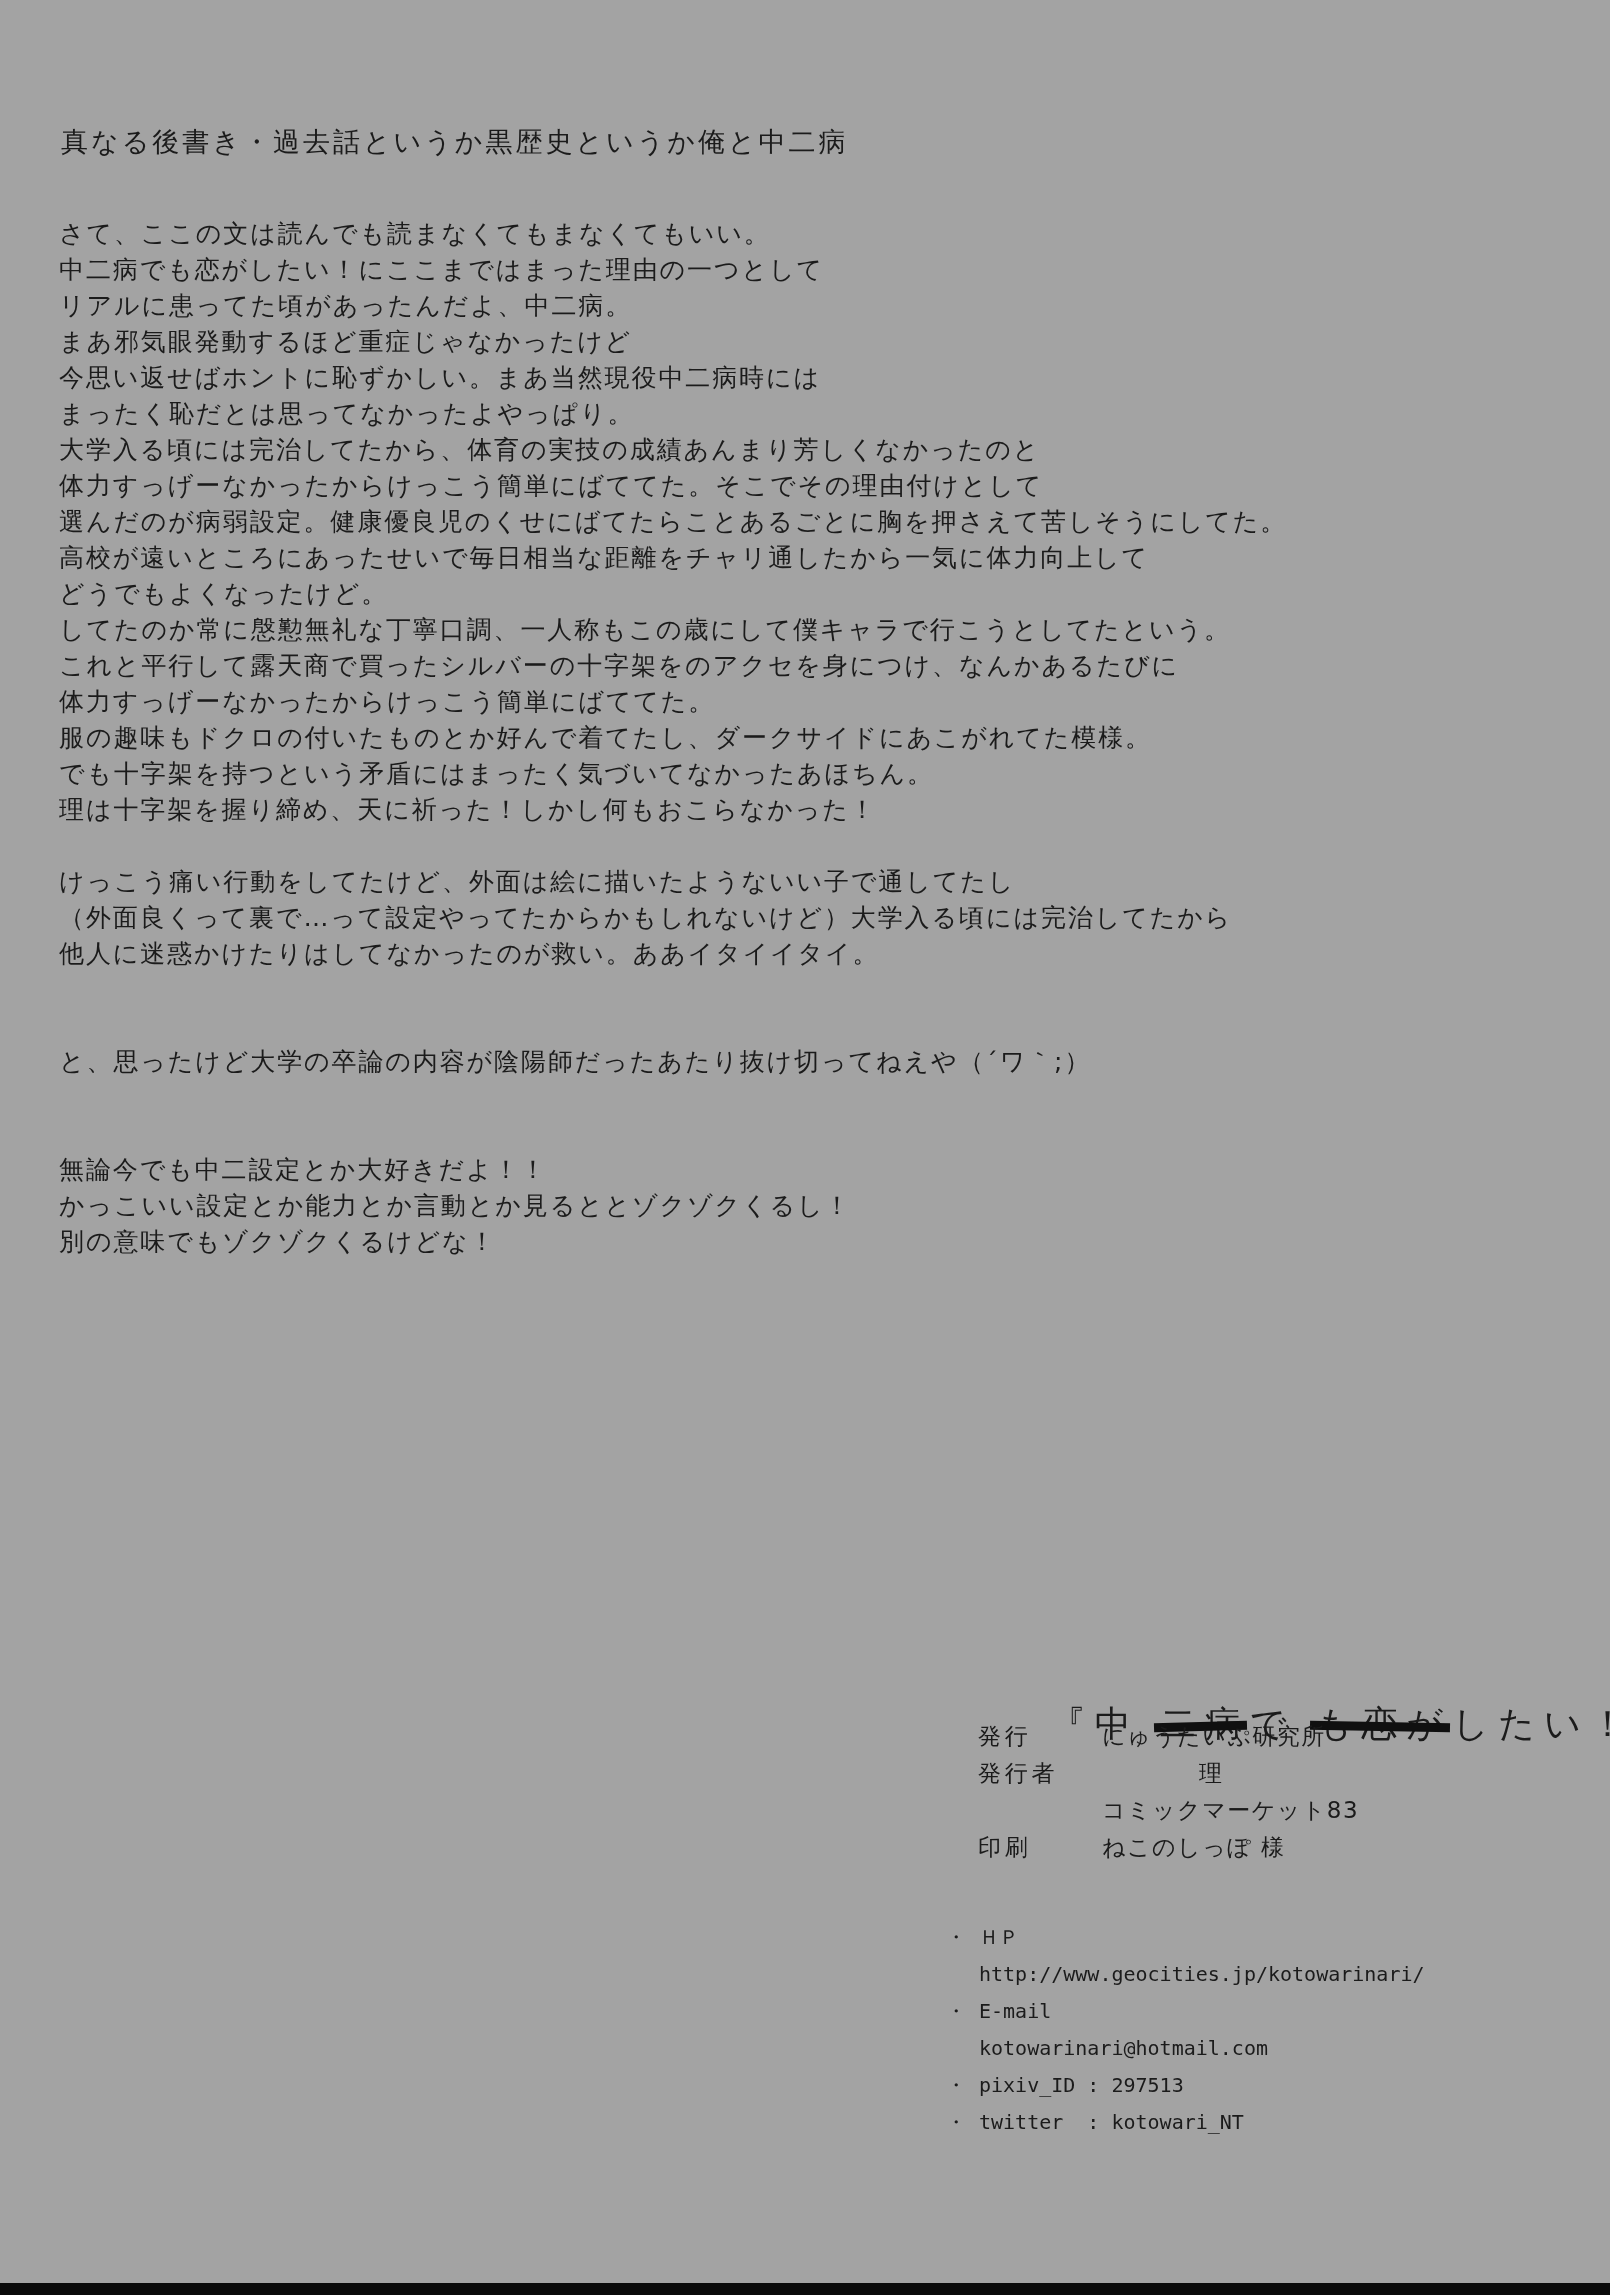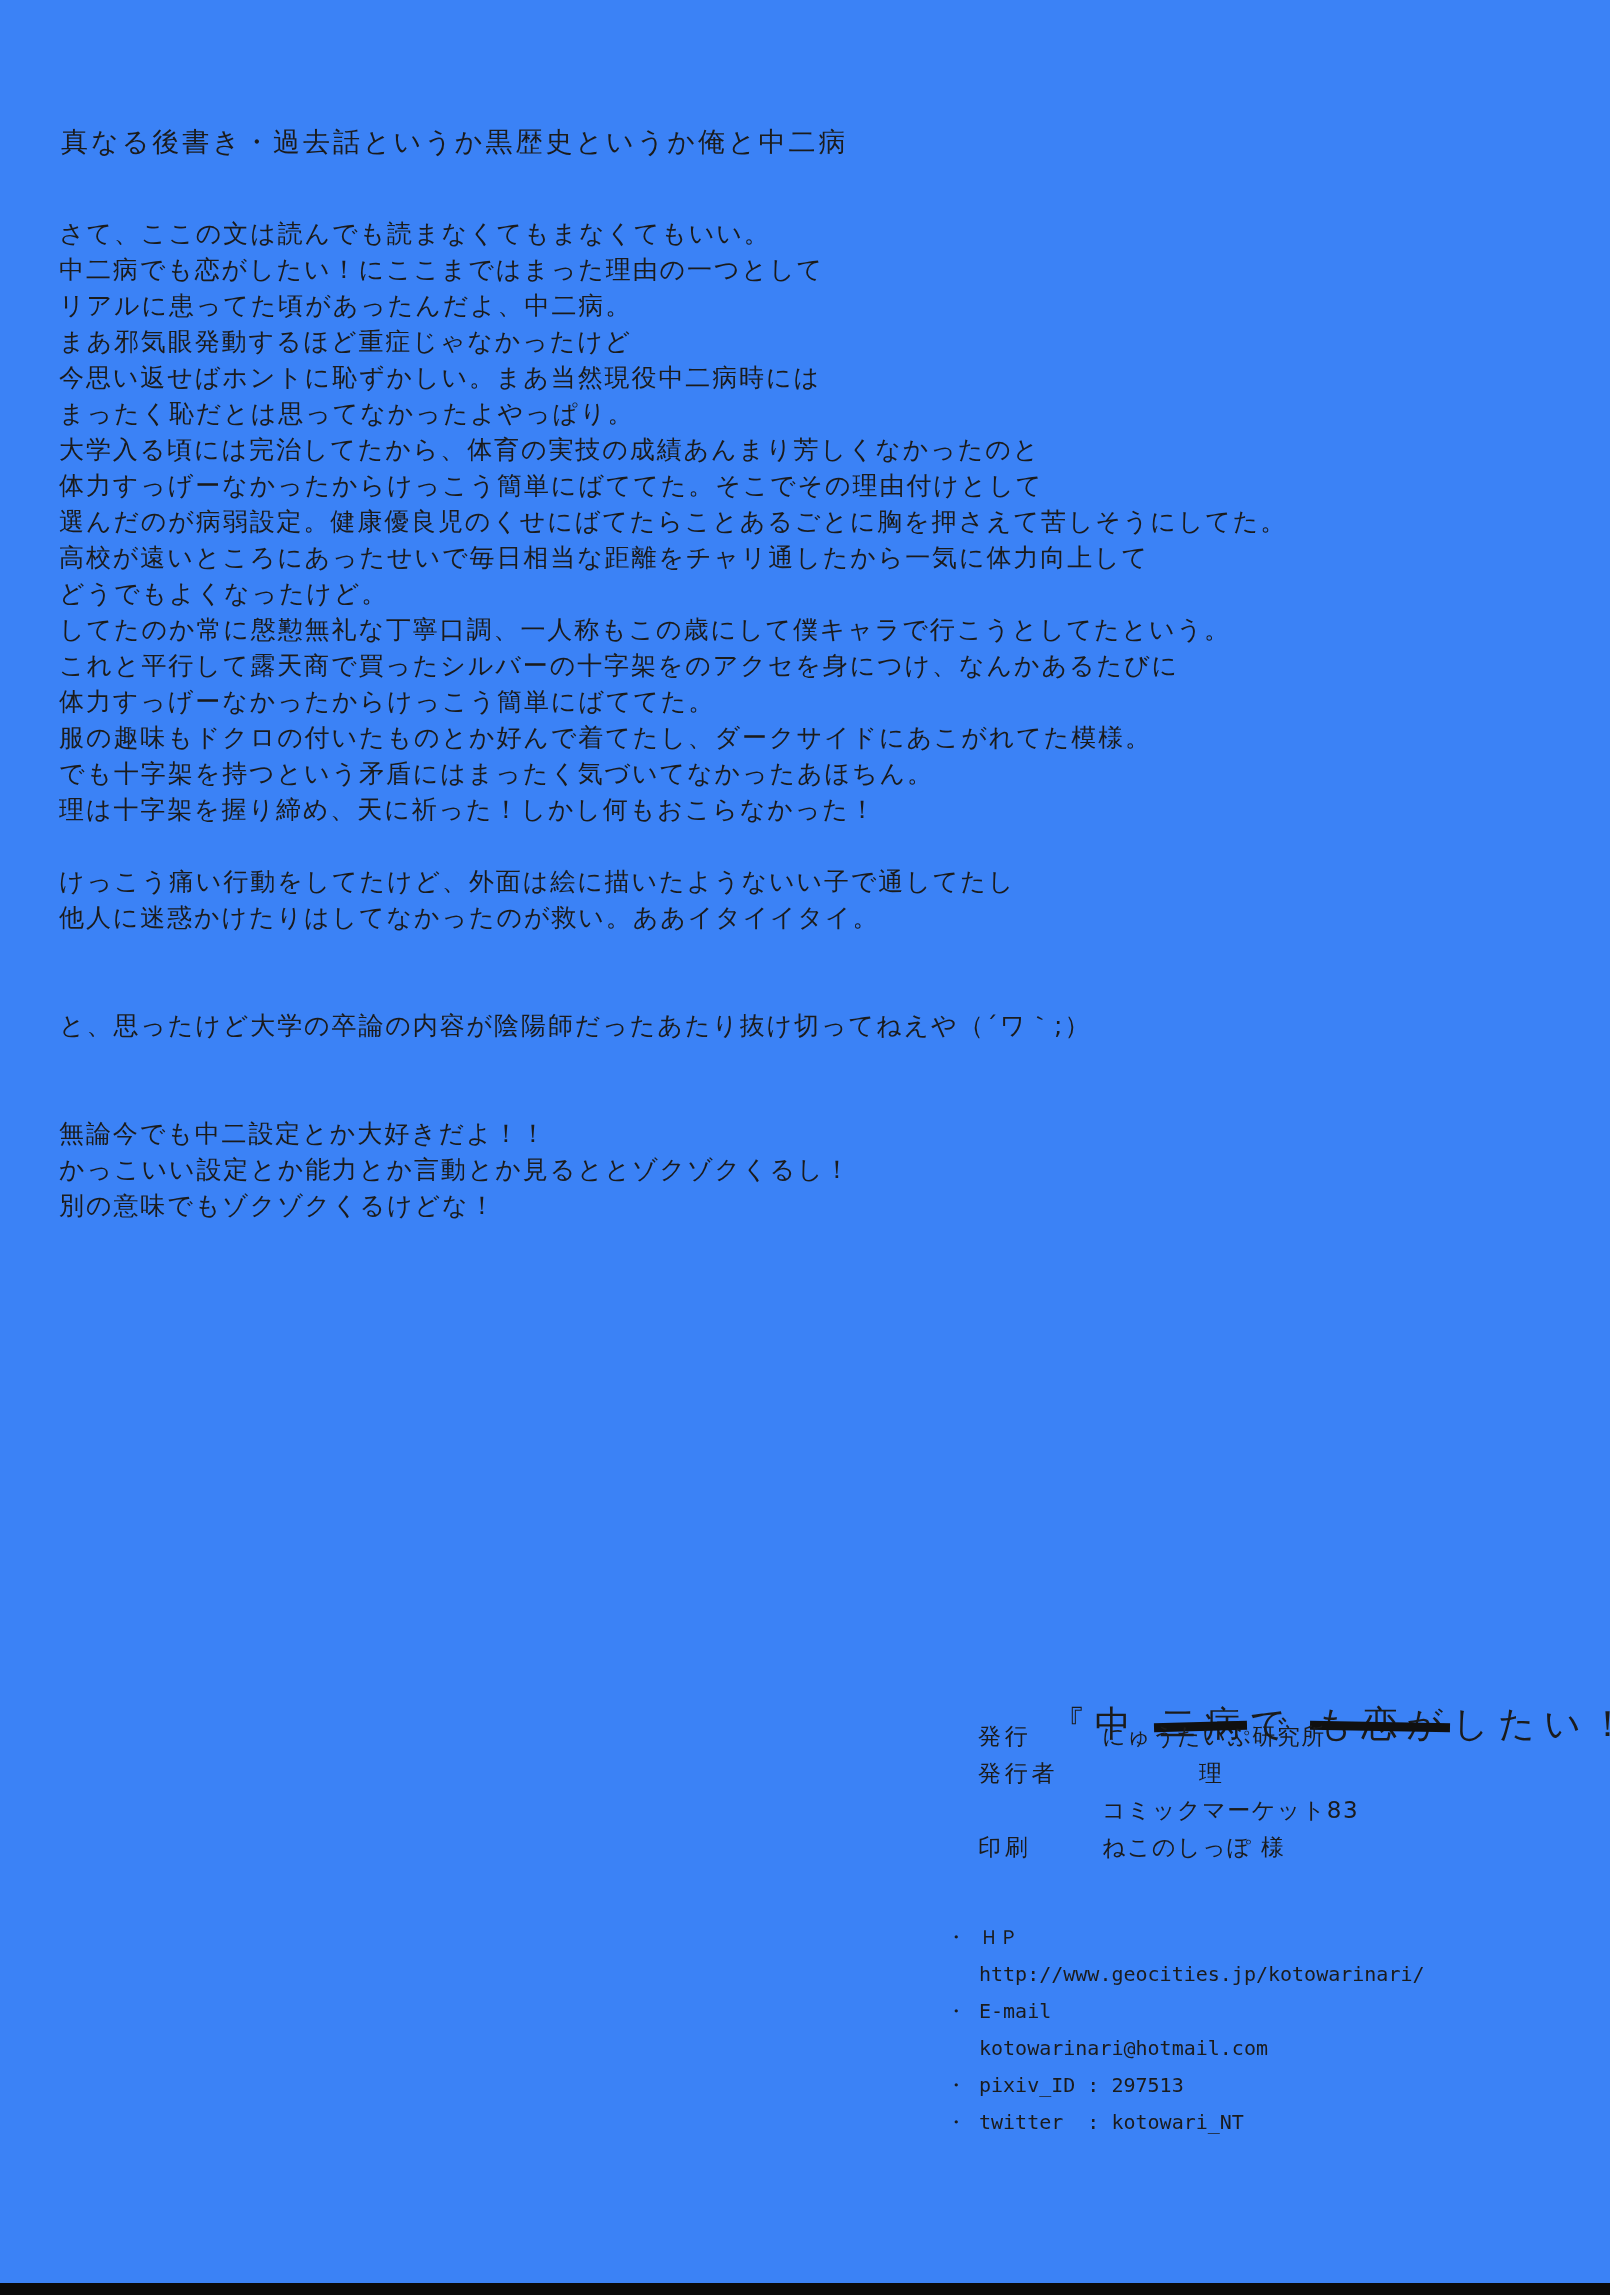--- a/index.html
+++ b/index.html
@@ -2,21 +2,21 @@
 <html style="font-size:12px"><head>
 <meta charset="utf-8">
 <style>
   html, body { margin: 0; padding: 0; }
   body { background: #d8d8d6; }
   #page {
     position: relative;
     width: 1611px;
     height: 2295px;
     margin: 0 auto;
-    background: #3b82f6;
+    background: #a3a3a3;
     overflow: hidden;
     color: #1b1b1b;
     font-family: "DejaVu Sans", sans-serif;
   }
   .heading {
     position: absolute;
     left: 61px;
     top: 124px;
     font-size: 27px;
     letter-spacing: 3px;
@@ -103,20 +103,21 @@
     <div class="line">高校が遠いところにあったせいで毎日相当な距離をチャリ通したから一気に体力向上して</div>
     <div class="line">どうでもよくなったけど。</div>
     <div class="line">してたのか常に慇懃無礼な丁寧口調、一人称もこの歳にして僕キャラで行こうとしてたという。</div>
     <div class="line">これと平行して露天商で買ったシルバーの十字架をのアクセを身につけ、なんかあるたびに</div>
     <div class="line">体力すっげーなかったからけっこう簡単にばててた。</div>
     <div class="line">服の趣味もドクロの付いたものとか好んで着てたし、ダークサイドにあこがれてた模様。</div>
     <div class="line">でも十字架を持つという矛盾にはまったく気づいてなかったあほちん。</div>
     <div class="line">理は十字架を握り締め、天に祈った！しかし何もおこらなかった！</div>
     <div class="line"></div>
     <div class="line">けっこう痛い行動をしてたけど、外面は絵に描いたようないい子で通してたし</div>
+    <div class="line">（外面良くって裏で…って設定やってたからかもしれないけど）大学入る頃には完治してたから</div>
     <div class="line">他人に迷惑かけたりはしてなかったのが救い。ああイタイイタイ。</div>
     <div class="line"></div>
     <div class="line"></div>
     <div class="line">と、思ったけど大学の卒論の内容が陰陽師だったあたり抜け切ってねえや（´ワ｀;）</div>
     <div class="line"></div>
     <div class="line"></div>
     <div class="line">無論今でも中二設定とか大好きだよ！！</div>
     <div class="line">かっこいい設定とか能力とか言動とか見るととゾクゾクくるし！</div>
     <div class="line">別の意味でもゾクゾクくるけどな！</div>
   </div>

